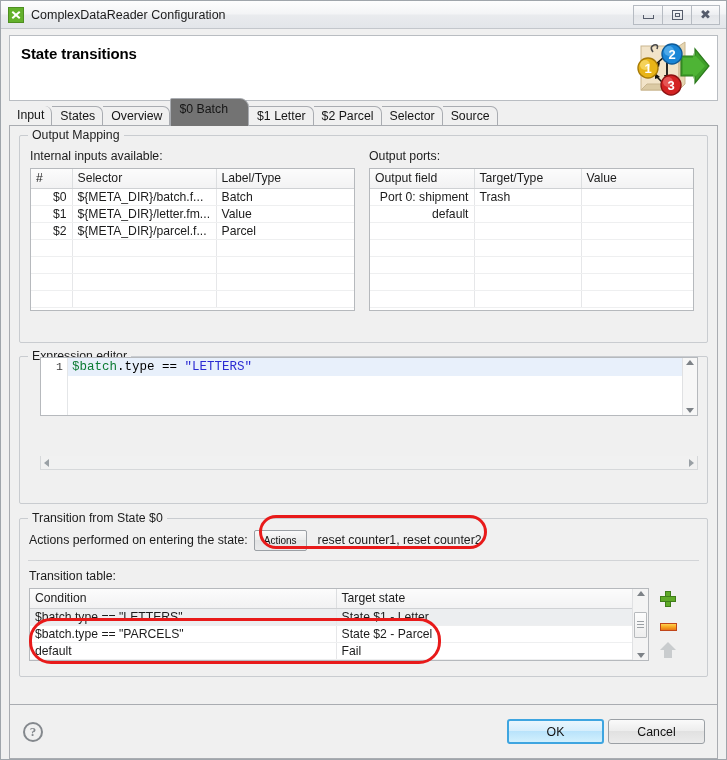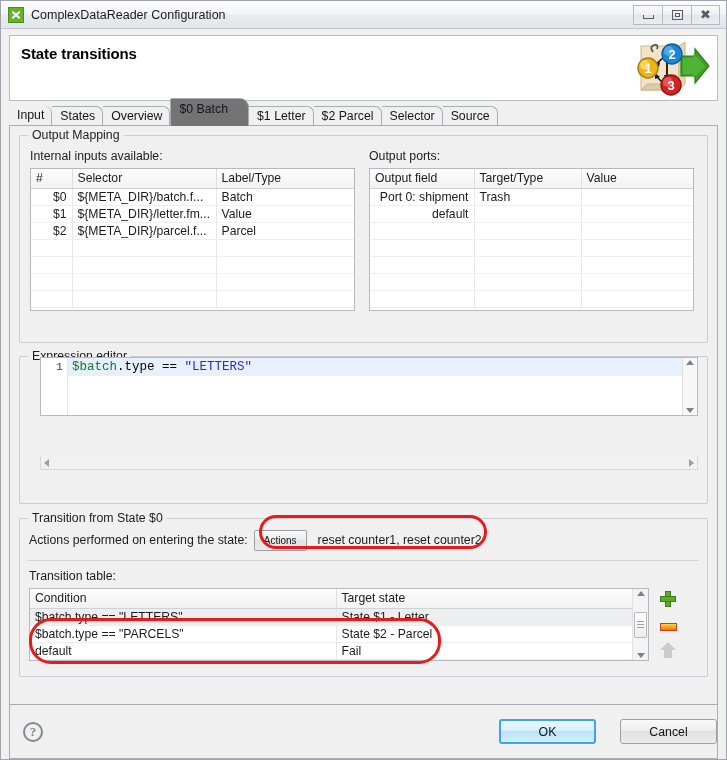--- a/index.html
+++ b/index.html
@@ -442,21 +442,21 @@
     border-radius: 50%;
     margin-left: 13px;
     box-sizing: border-box;
     font-size: 13px;
     color: #84888d;
     text-align: center;
     line-height: 16px;
     font-weight: bold;
     font-family: "Liberation Serif", serif;
   }
-  #btn-group { margin-left: auto; display: flex; gap: 24px; text-align: right; }
+  #btn-group { margin-left: auto; margin-right: 12px; display: flex; gap: 4px; text-align: right; }
   .dlg-btn {
     width: 97px; height: 25px;
     font-size: 12.3px;
     border-radius: 3px;
     box-sizing: border-box;
     display: flex; align-items: center; justify-content: center;
     color: #111;
   }
   #ok-btn {
     background: linear-gradient(to bottom, #eaf6fd 0%, #d6eefc 46%, #b9e3fb 50%, #d2f0fd 100%);

